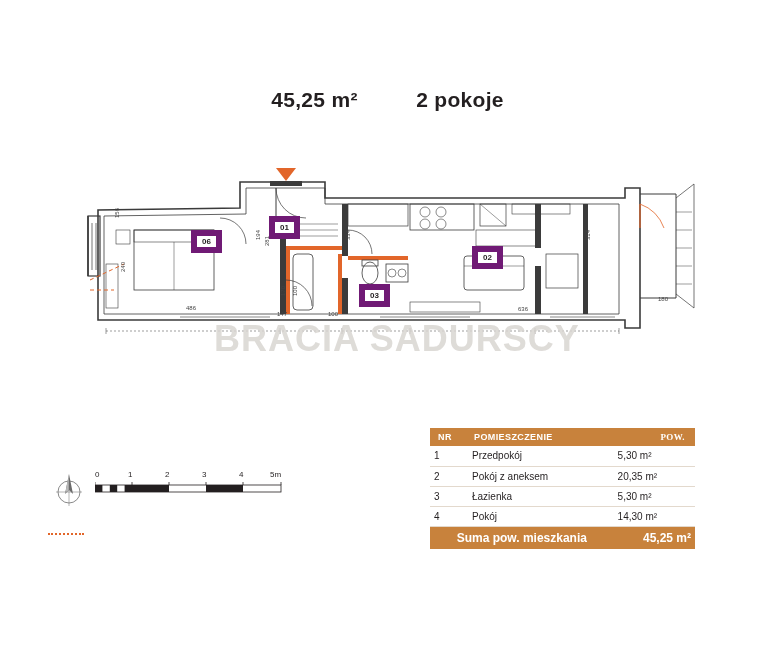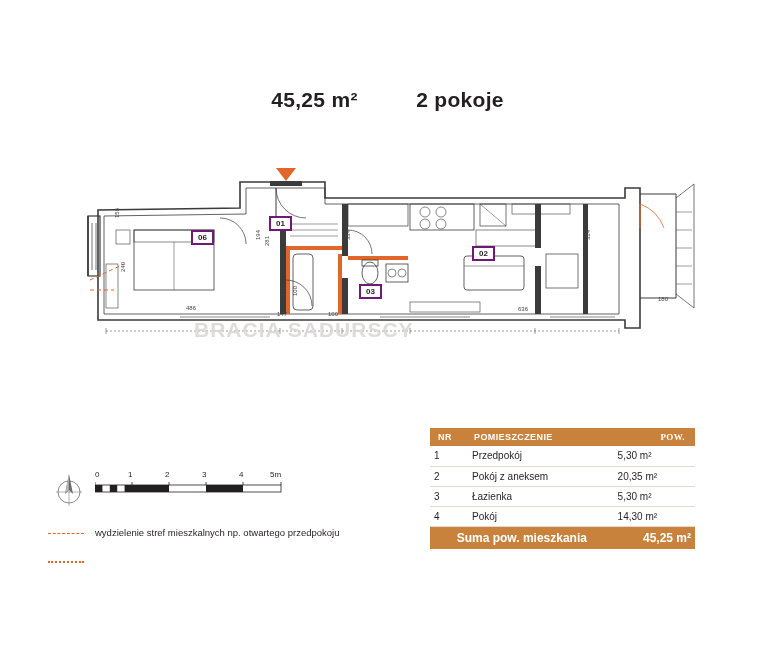--- a/index.html
+++ b/index.html
@@ -48,38 +48,38 @@
     left: 80px;
     top: 168px;
     width: 620px;
     height: 170px;
   }
   .plan svg { display: block; }
 
   
   .watermark {
     position: absolute;
-    left: 194px;
+    left: 214px;
     top: 318px;
     width: 360px;
     height: 34px;
-    font-size: 21px;
+    font-size: 36px;
     font-weight: bold;
     letter-spacing: 1px;
     color: #d9d6d2;
     opacity: 0.85;
-    text-align: left;
+    text-align: center;
     white-space: nowrap;
     font-family: "Liberation Sans", sans-serif;
   }
 
   
   .roomtag {
     position: absolute;
-    border: 2px solid #701a75;
+    border: 6px solid #701a75;
     background: #ffffff;
     color: #231f20;
     font-size: 8px;
     font-weight: bold;
     padding: 2px 5px 1px 5px;
     line-height: 1;
   }
 
   
   .dim {
@@ -403,26 +403,20 @@
         <line x1="111" y1="0" x2="111" y2="3"></line>
         <line x1="148" y1="0" x2="148" y2="3"></line>
         <line x1="186" y1="0" x2="186" y2="3"></line>
       </g>
     </svg>
   </div>
 
   <div class="legend">
     <div class="legend-row">
       <div class="legend-sample">
-          <div class="dashed-line"></div>
-        </div>
-      <div class="legend-text">wydzielenie stref mieszkalnych np. otwartego przedpokoju</div>
-    </div>
-    <div class="legend-row">
-      <div class="legend-sample">
           <div class="dotted-line"></div>
         </div>
     </div>
   </div>
 
   <table class="table">
     <thead>
       <tr class="thead-row">
         <th class="th-nr">NR</th>
         <th class="th-name">POMIESZCZENIE</th>

